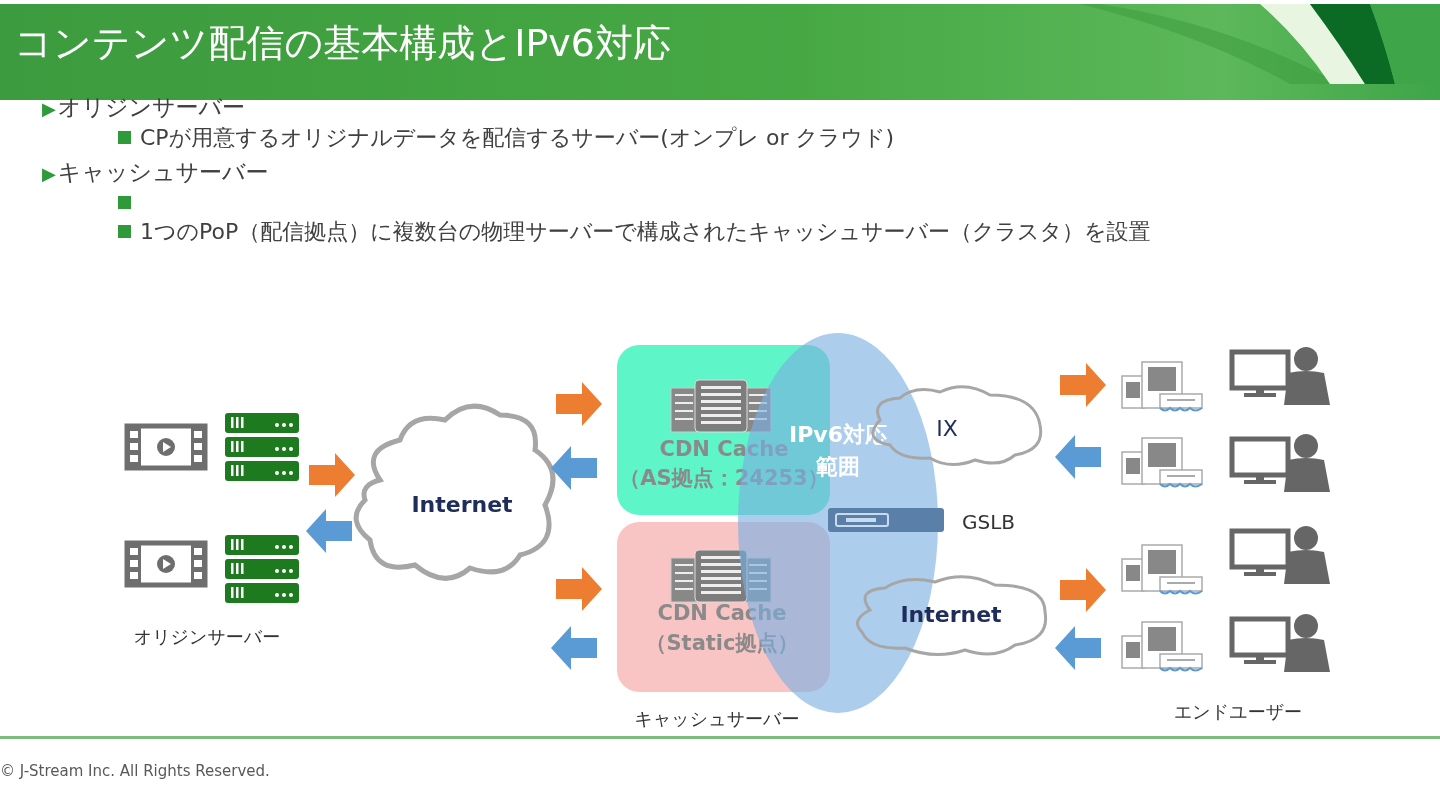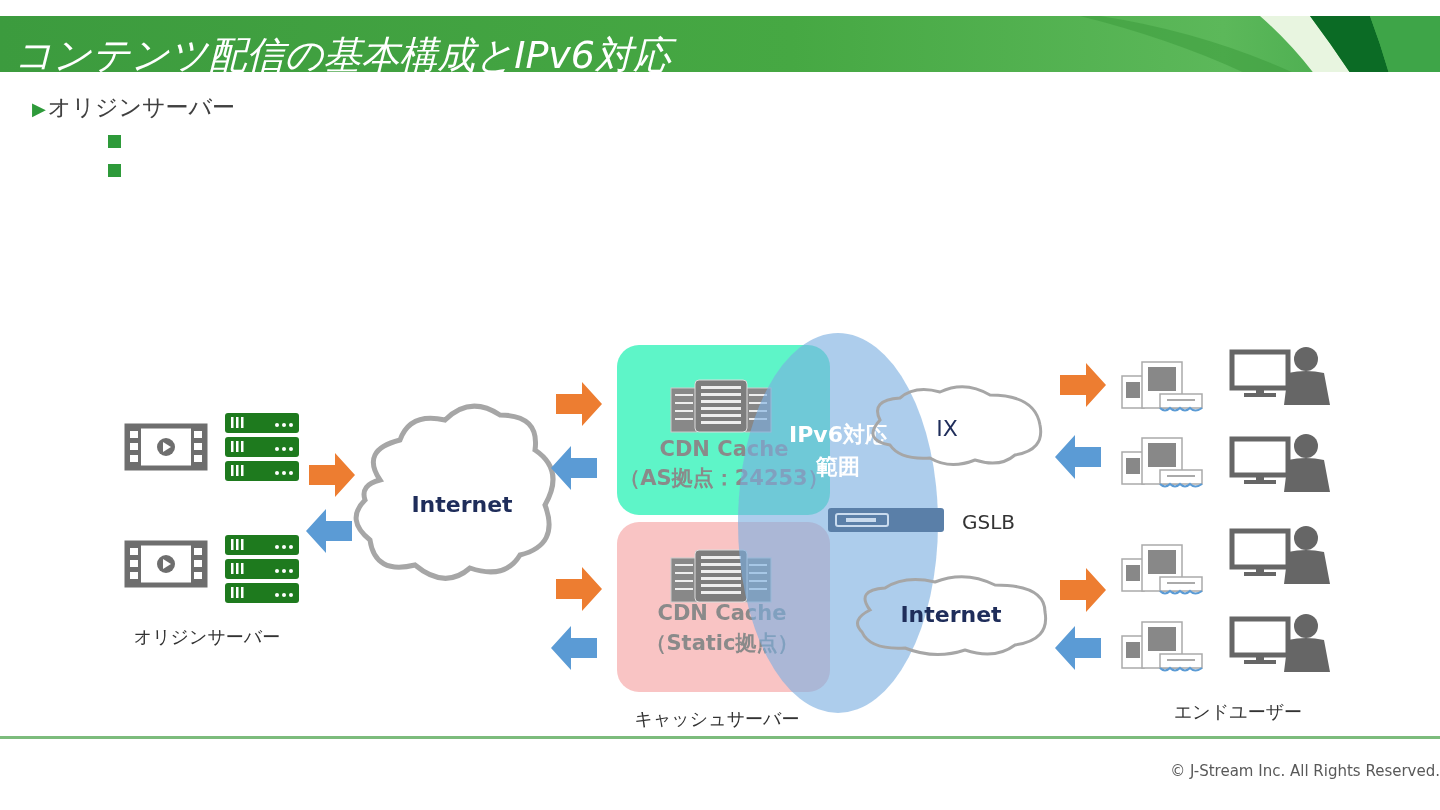--- a/index.html
+++ b/index.html
@@ -1,48 +1,50 @@
 <!DOCTYPE html>
 <html><head>
 <meta charset="utf-8">
 <style>
   html,body{margin:0;padding:0;}
   body{width:1440px;height:810px;position:relative;overflow:hidden;background:#ffffff;font-family:"DejaVu Sans",sans-serif;color:#404040;}
-  .header{position:absolute;left:0;top:16px;width:1440px;height:56px;background:linear-gradient(90deg,#3c9b3e 0%,#46a843 55%,#5cb85a 85%,#3ea548 100%);overflow:hidden;font-style:italic;}
+  .header{position:absolute;left:0;top:4px;width:1440px;height:96px;background:linear-gradient(90deg,#3c9b3e 0%,#46a843 55%,#5cb85a 85%,#3ea548 100%);overflow:hidden;}
   .header-swoosh{position:absolute;left:0;top:0;}
   .title{position:absolute;left:14px;top:14px;font-size:38px;color:#ffffff;letter-spacing:0px;white-space:nowrap;font-family:"DejaVu Sans",sans-serif;}
-  .bullets{position:absolute;left:32px;top:92px;}
+  .bullets{position:absolute;left:42px;top:92px;}
   .lv1{font-size:23px;color:#404040;height:32px;line-height:30px;white-space:nowrap;}
   .lv1 .tri{color:#2e9a3a;font-size:18px;margin-right:2px;}
   .lv2{font-size:22px;color:#404040;height:29px;line-height:28px;padding-left:76px;white-space:nowrap;position:relative;}
   .lv2 .sq{display:inline-block;width:13px;height:13px;background:#2e9a3a;margin-right:9px;vertical-align:1px;}
   .gap{height:4px;}
   .diagram{position:absolute;left:0;top:320px;width:1440px;height:420px;}
   .footer-line{position:absolute;left:0;top:736px;width:1440px;height:3px;background:#7cbc7c;}
-  .footer{position:absolute;left:0;top:762px;width:1440px;text-align:right;font-size:15px;color:#595959;}
+  .footer{position:absolute;left:0;top:762px;width:1440px;text-align:left;font-size:15px;color:#595959;}
   svg text{font-family:"DejaVu Sans",sans-serif;}
 </style>
 </head>
 <body>
 
 <div class="header">
   <svg class="header-swoosh" width="1440" height="80">
     <path d="M1100 0 Q1230 20 1340 80 L1290 80 Q1200 30 1080 0 Z" fill="#3f9f3f" opacity="0.6"></path>
     <path d="M1260 0 L1310 0 Q1340 40 1365 80 L1330 80 Q1300 35 1260 0 Z" fill="#e8f5e0"></path>
     <path d="M1310 0 L1370 0 Q1385 40 1395 80 L1365 80 Q1340 40 1310 0 Z" fill="#0b6b25"></path>
     <path d="M1370 0 L1440 0 L1440 80 L1395 80 Q1385 40 1370 0 Z" fill="#3ea548"></path>
   </svg>
   <div class="title">コンテンツ配信の基本構成とIPv6対応</div>
 </div>
 
 <div class="bullets">
   <div class="lv1"><span class="tri">▶</span><span>オリジンサーバー</span></div>
+  <div class="lv2"><span class="sq"></span><span>CPが用意するオリジナルデータを配信するサーバー(オンプレ or クラウド)</span></div>
   <div class="gap"></div>
+  <div class="lv1"><span class="tri">▶</span><span>キャッシュサーバー</span></div>
   <div class="lv2"><span class="sq"></span></div>
-  <div class="lv2"><span class="sq"></span></div>
+  <div class="lv2"><span class="sq"></span><span>1つのPoP（配信拠点）に複数台の物理サーバーで構成されたキャッシュサーバー（クラスタ）を設置</span></div>
 </div>
 
 <svg class="diagram" width="1440" height="420" viewBox="0 320 1440 420">
   <defs>
     <g id="film">
       <rect x="0" y="0" width="78" height="42" fill="#fff" stroke="#6e6e6e" stroke-width="5"></rect>
       <rect x="0" y="0" width="14" height="42" fill="#6e6e6e"></rect>
       <rect x="64" y="0" width="14" height="42" fill="#6e6e6e"></rect>
       <rect x="3" y="5" width="8" height="7" fill="#fff"></rect>
         <rect x="3" y="17" width="8" height="7" fill="#fff"></rect>

